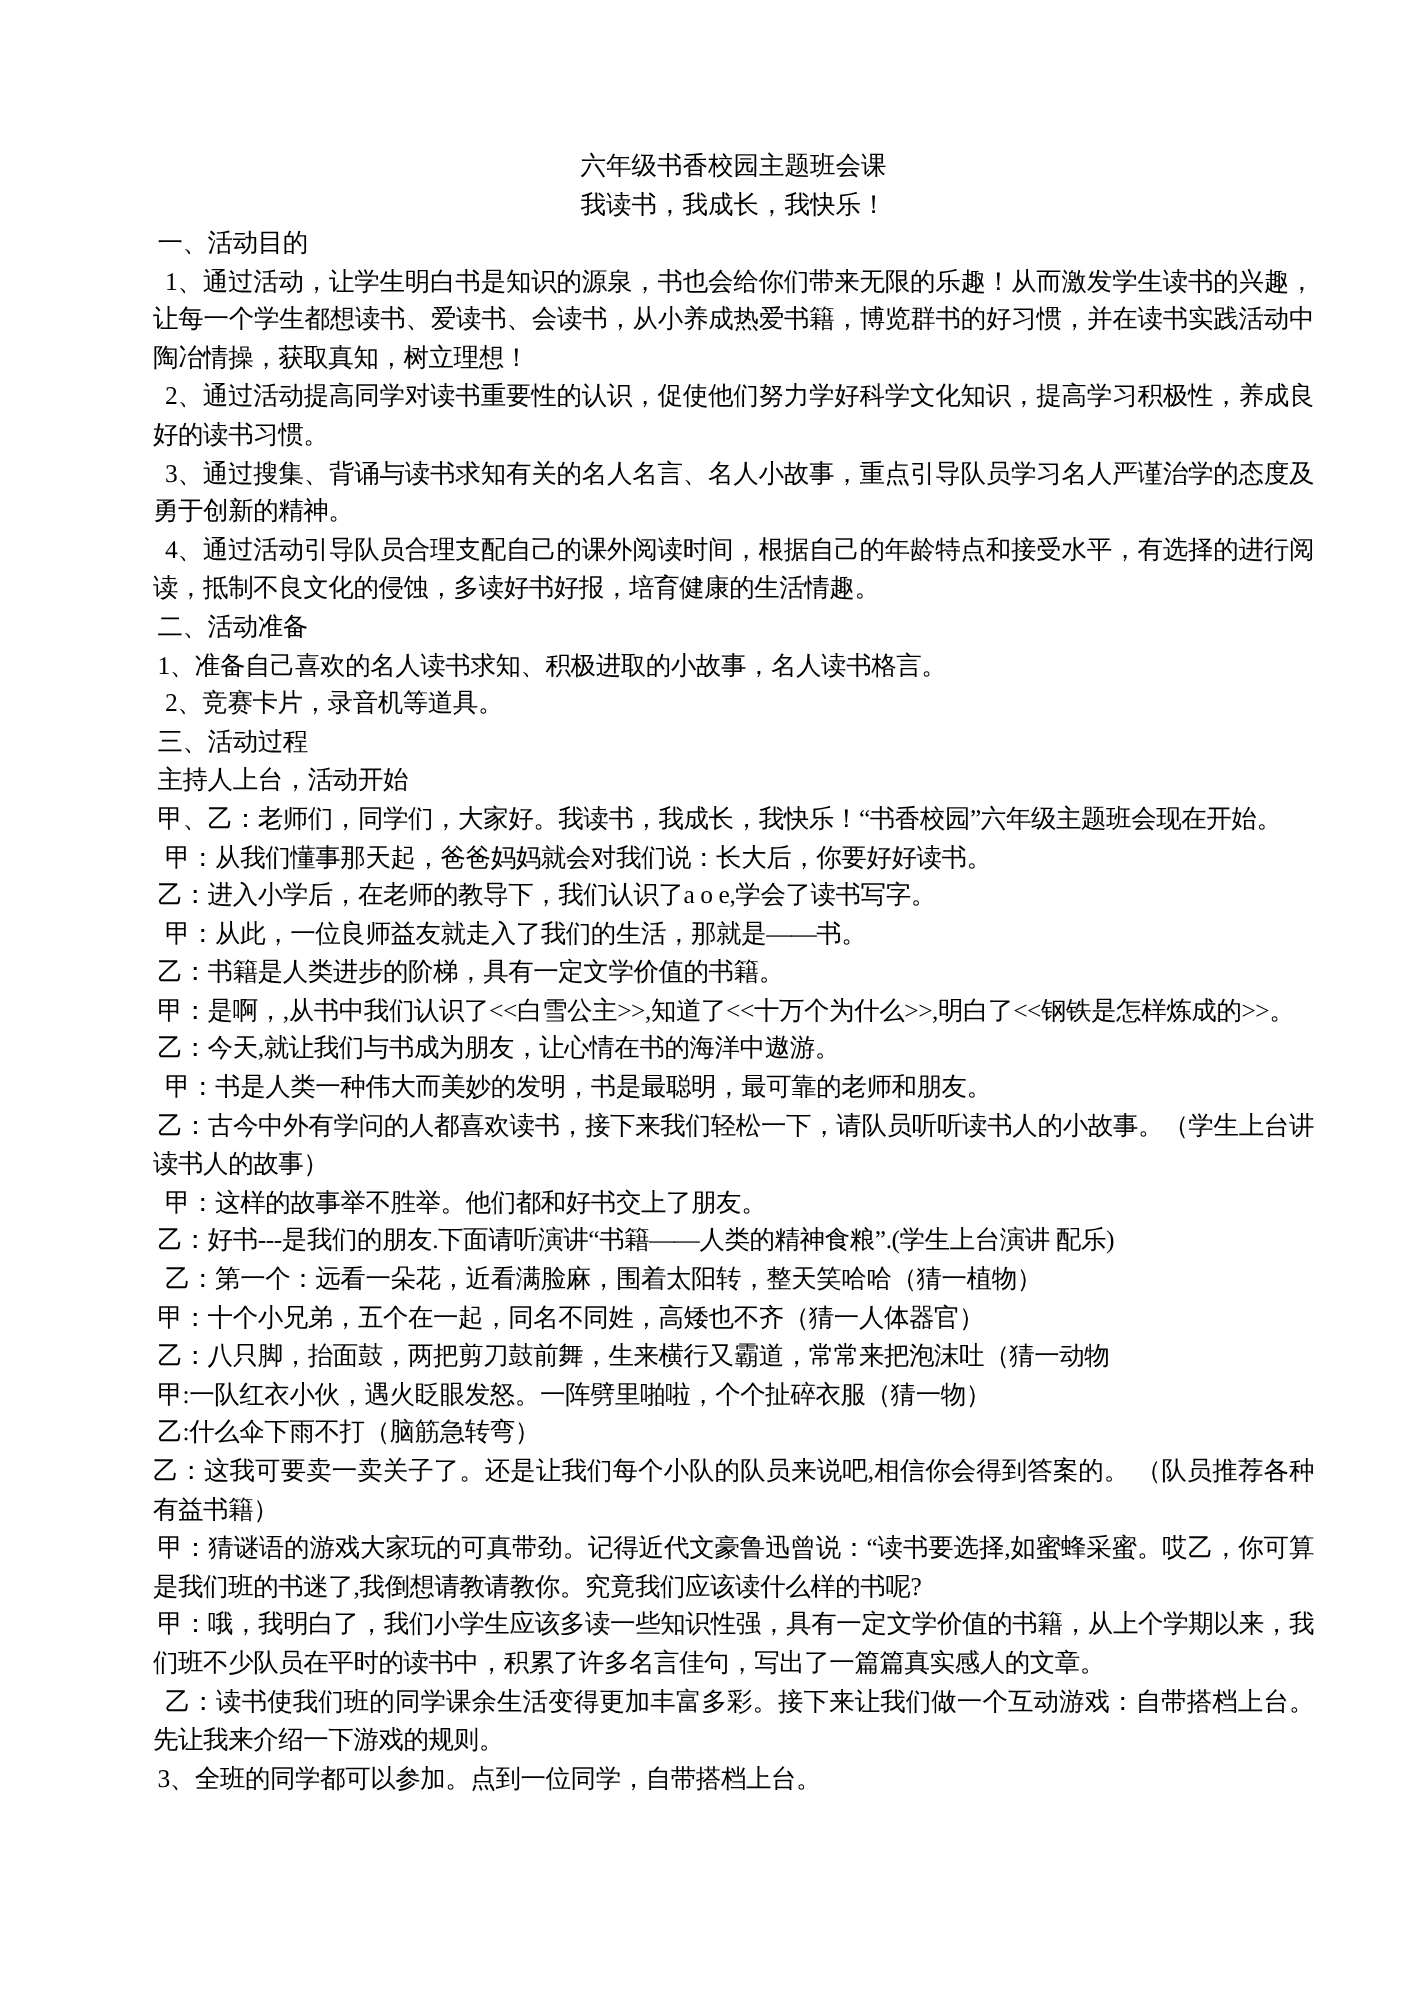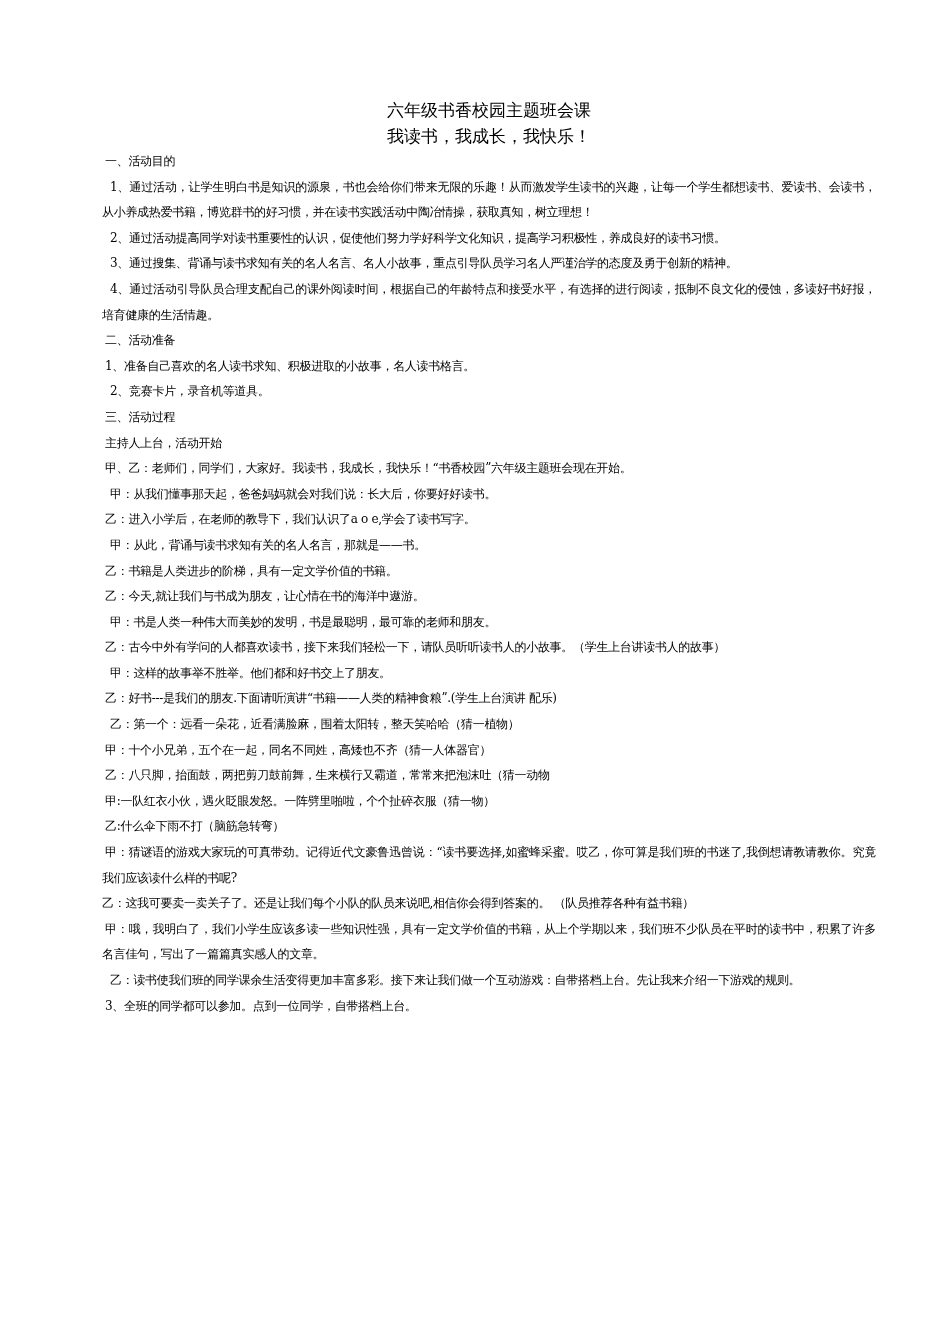--- a/index.html
+++ b/index.html
@@ -13,29 +13,30 @@
       position: relative;
       overflow: hidden;
       font-family: "DejaVu Serif", "Liberation Serif", serif;
       color: #000000;
     }
     .page {
       position: absolute;
       left: 102px;
       top: 98px;
       width: 774px;
+      font-family: Liberation Serif, serif;
     }
     .title {
       text-align: center;
       font-size: 17px;
       line-height: 25.5px;
       margin: 0;
     }
     .para {
-      font-size: 12px;
+      font-size: 17px;
       line-height: 25.6px;
       margin: 0;
       text-align: justify;
       word-break: break-all;
       letter-spacing: -0.3px;
     }
     .ind1 { text-indent: 3px; }
     .ind2 { text-indent: 8px; }
     .ind0 { text-indent: 0; }
   </style>
@@ -52,31 +53,32 @@
       <p class="para ind2">3、通过搜集、背诵与读书求知有关的名人名言、名人小故事，重点引导队员学习名人严谨治学的态度及勇于创新的精神。</p>
       <p class="para ind2">4、通过活动引导队员合理支配自己的课外阅读时间，根据自己的年龄特点和接受水平，有选择的进行阅读，抵制不良文化的侵蚀，多读好书好报，培育健康的生活情趣。</p>
       <p class="para ind1">二、活动准备</p>
       <p class="para ind1">1、准备自己喜欢的名人读书求知、积极进取的小故事，名人读书格言。</p>
       <p class="para ind2">2、竞赛卡片，录音机等道具。</p>
       <p class="para ind1">三、活动过程</p>
       <p class="para ind1">主持人上台，活动开始</p>
       <p class="para ind1">甲、乙：老师们，同学们，大家好。我读书，我成长，我快乐！“书香校园”六年级主题班会现在开始。</p>
       <p class="para ind2">甲：从我们懂事那天起，爸爸妈妈就会对我们说：长大后，你要好好读书。</p>
       <p class="para ind1">乙：进入小学后，在老师的教导下，我们认识了a o e,学会了读书写字。</p>
-      <p class="para ind2">甲：从此，背诵与读书求知有关的名人名言，那就是——书。</p>
+      <p class="para ind2">甲：从此，一位良师益友就走入了我们的生活，那就是——书。</p>
       <p class="para ind1">乙：书籍是人类进步的阶梯，具有一定文学价值的书籍。</p>
+      <p class="para ind1">甲：是啊，,从书中我们认识了&lt;&lt;白雪公主&gt;&gt;,知道了&lt;&lt;十万个为什么&gt;&gt;,明白了&lt;&lt;钢铁是怎样炼成的&gt;&gt;。</p>
       <p class="para ind1">乙：今天,就让我们与书成为朋友，让心情在书的海洋中遨游。</p>
       <p class="para ind2">甲：书是人类一种伟大而美妙的发明，书是最聪明，最可靠的老师和朋友。</p>
       <p class="para ind1">乙：古今中外有学问的人都喜欢读书，接下来我们轻松一下，请队员听听读书人的小故事。（学生上台讲读书人的故事）</p>
       <p class="para ind2">甲：这样的故事举不胜举。他们都和好书交上了朋友。</p>
       <p class="para ind1">乙：好书---是我们的朋友.下面请听演讲“书籍——人类的精神食粮”.(学生上台演讲  配乐)</p>
       <p class="para ind2">乙：第一个：远看一朵花，近看满脸麻，围着太阳转，整天笑哈哈（猜一植物）</p>
       <p class="para ind1">甲：十个小兄弟，五个在一起，同名不同姓，高矮也不齐（猜一人体器官）</p>
       <p class="para ind1">乙：八只脚，抬面鼓，两把剪刀鼓前舞，生来横行又霸道，常常来把泡沫吐（猜一动物</p>
       <p class="para ind1">甲:一队红衣小伙，遇火眨眼发怒。一阵劈里啪啦，个个扯碎衣服（猜一物）</p>
       <p class="para ind1">乙:什么伞下雨不打（脑筋急转弯）</p>
+      <p class="para ind0">乙：这我可要卖一卖关子了。还是让我们每个小队的队员来说吧,相信你会得到答案的。  （队员推荐各种有益书籍）</p>
       <p class="para ind1">甲：猜谜语的游戏大家玩的可真带劲。记得近代文豪鲁迅曾说：“读书要选择,如蜜蜂采蜜。哎乙，你可算是我们班的书迷了,我倒想请教请教你。究竟我们应该读什么样的书呢?</p>
-      <p class="para ind0">乙：这我可要卖一卖关子了。还是让我们每个小队的队员来说吧,相信你会得到答案的。  （队员推荐各种有益书籍）</p>
       <p class="para ind1">甲：哦，我明白了，我们小学生应该多读一些知识性强，具有一定文学价值的书籍，从上个学期以来，我们班不少队员在平时的读书中，积累了许多名言佳句，写出了一篇篇真实感人的文章。</p>
       <p class="para ind2">乙：读书使我们班的同学课余生活变得更加丰富多彩。接下来让我们做一个互动游戏：自带搭档上台。先让我来介绍一下游戏的规则。</p>
       <p class="para ind1">3、全班的同学都可以参加。点到一位同学，自带搭档上台。</p>
     </div>
 </div>
 
 </body></html>

